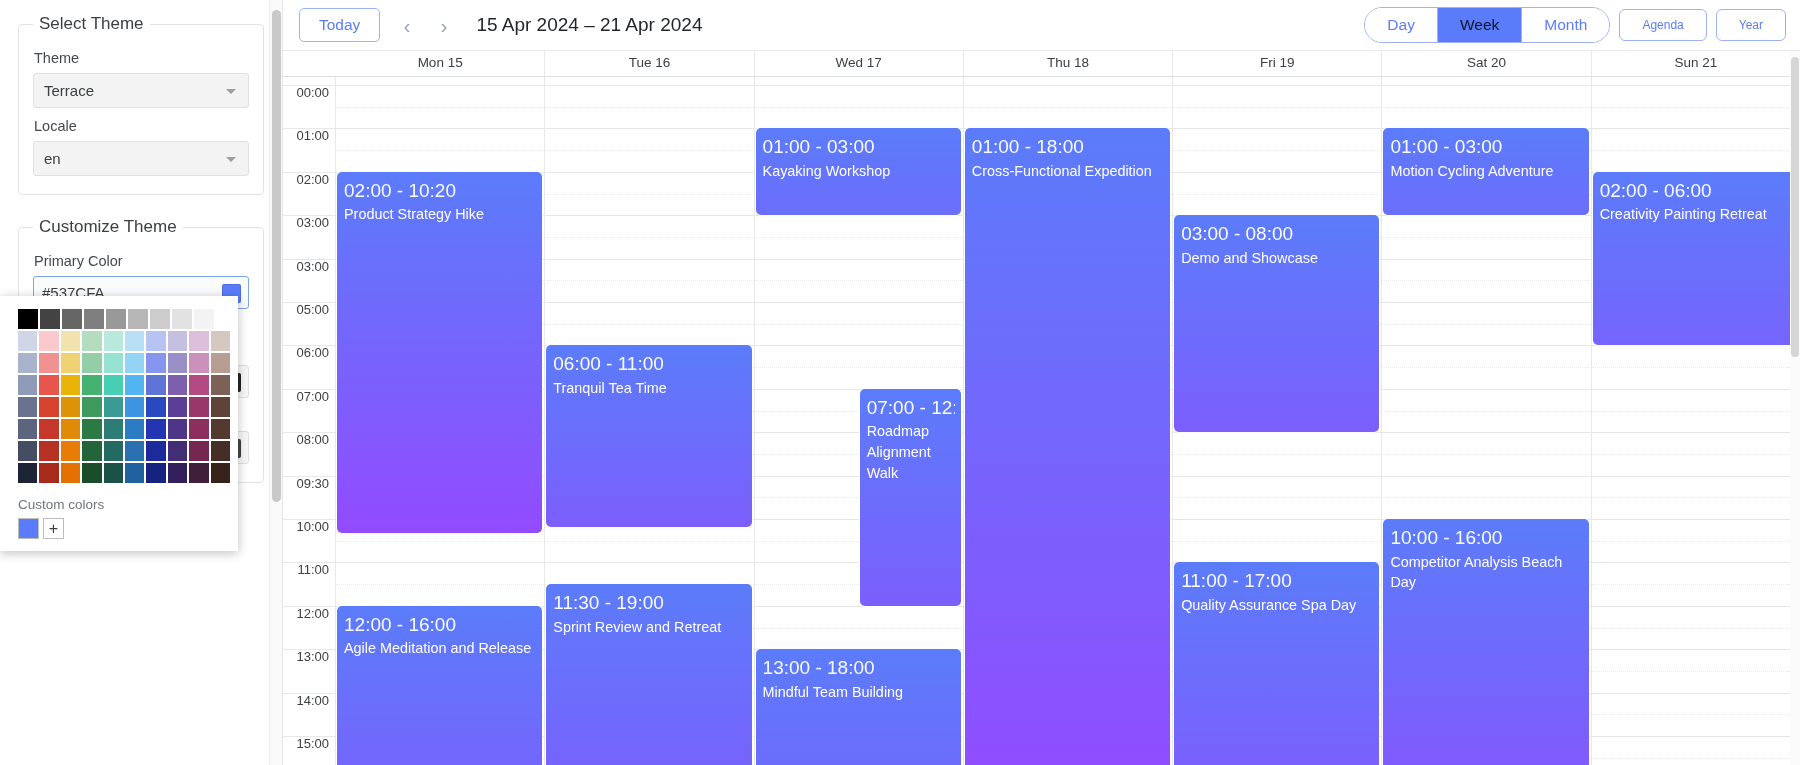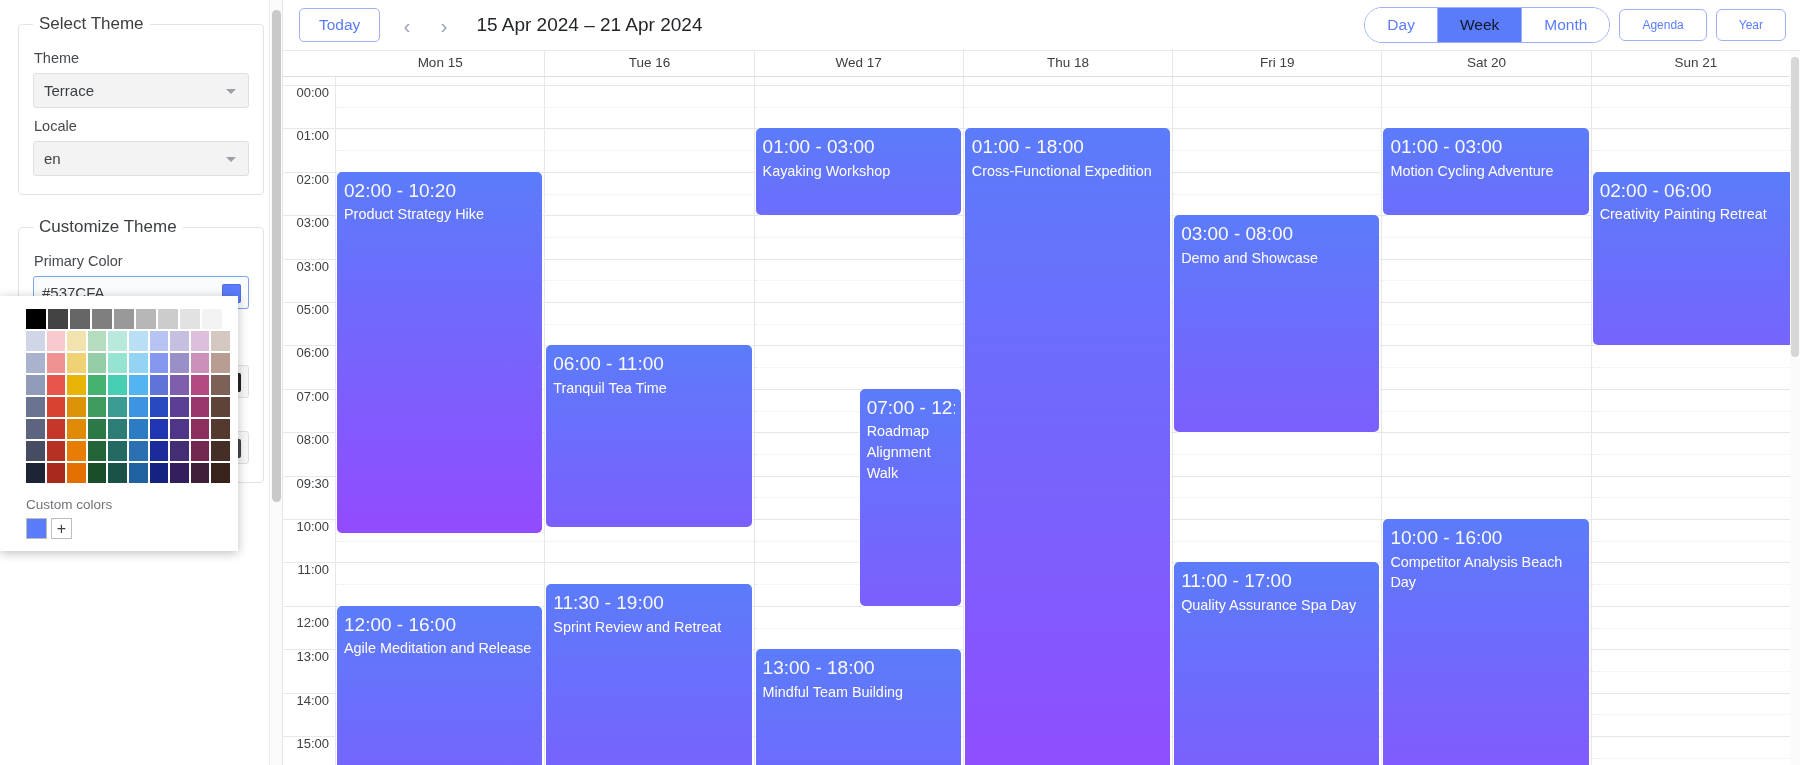--- a/index.html
+++ b/index.html
@@ -80,21 +80,21 @@
     border: 1px solid rgba(0,0,0,0.12);
   }
 
   
   #picker {
     position: absolute;
     left: 0; top: 296px;
     width: 238px;
     background: #ffffff;
     box-shadow: 0 2px 10px rgba(0,0,0,0.26);
-    padding: 8px 0 8px 16px;
+    padding: 8px 0 8px 8px;
     z-index: 40;
   }
   .swatch-grid { display: flex; flex-direction: column; gap: 2px; padding: 5px 8px 0 10px; }
   .swatch-row { display: flex; gap: 2px; }
   .sw { width: 20px; height: 20px; }
   .custom-label { font-size: 13.5px; color: #70757a; padding: 14px 0 6px 10px; }
   .custom-row { display: flex; gap: 4px; padding: 0 0 4px 10px; align-items: center; }
   .custom-sw { width: 21px; height: 21px; border: 1px solid #bdbdbd; }
   .custom-add {
     width: 21px; height: 21px; border: 1px solid #bdbdbd; background: #fff;
@@ -454,21 +454,21 @@
             <div class="hour-label" style="top: 318.8px;">07:00</div>
             <div class="gutline" style="top: 311.8px;"></div>
             <div class="hour-label" style="top: 362.2px;">08:00</div>
             <div class="gutline" style="top: 355.2px;"></div>
             <div class="hour-label" style="top: 405.6px;">09:30</div>
             <div class="gutline" style="top: 398.6px;"></div>
             <div class="hour-label" style="top: 449px;">10:00</div>
             <div class="gutline" style="top: 442px;"></div>
             <div class="hour-label" style="top: 492.4px;">11:00</div>
             <div class="gutline" style="top: 485.4px;"></div>
-            <div class="hour-label" style="top: 535.8px; margin-top: 9px;">12:00</div>
+            <div class="hour-label" style="top: 535.8px;">12:00</div>
             <div class="gutline" style="top: 528.8px;"></div>
             <div class="hour-label" style="top: 579.2px;">13:00</div>
             <div class="gutline" style="top: 572.2px;"></div>
             <div class="hour-label" style="top: 622.6px;">14:00</div>
             <div class="gutline" style="top: 615.6px;"></div>
             <div class="hour-label" style="top: 666px;">15:00</div>
             <div class="gutline" style="top: 659px;"></div>
           </div>
       <div class="daycol">
             <div class="hline" style="top: 8px;"></div>

